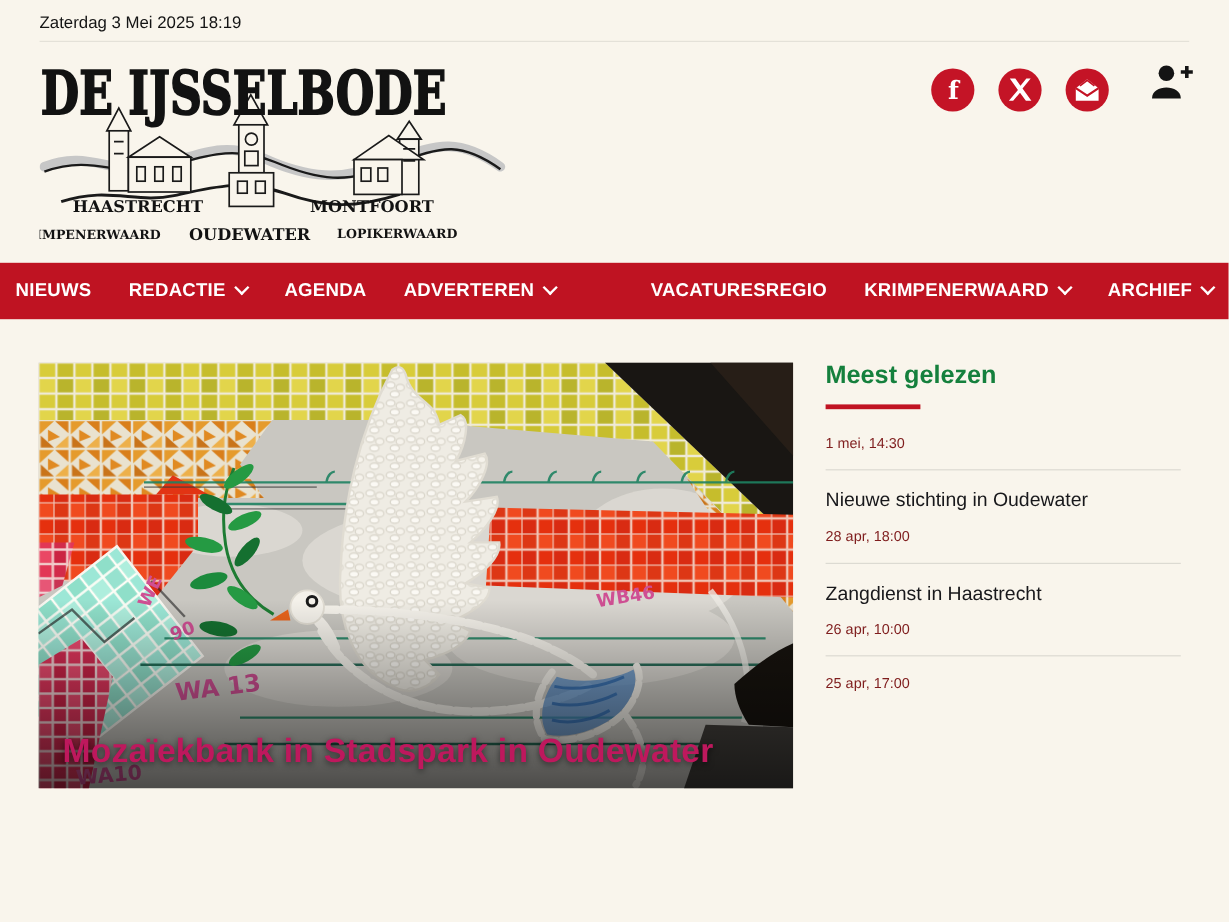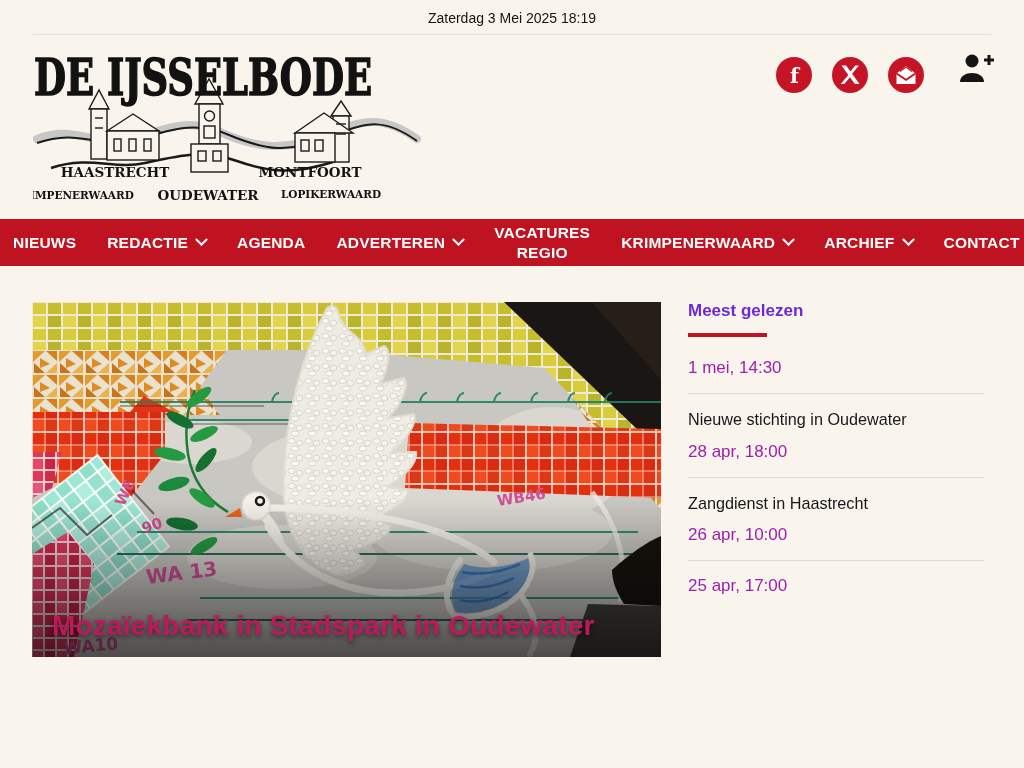--- a/index.html
+++ b/index.html
@@ -1,56 +1,56 @@
 <!DOCTYPE html>
 <html><head>
 <meta charset="utf-8">
 <style>
   html,body{margin:0;padding:0;}
   body{width:1024px;height:768px;overflow:hidden;background:#f9f5ec;
        font-family:"Liberation Sans",sans-serif;-webkit-font-smoothing:antialiased;}
   .page{position:relative;width:1024px;height:768px;background:#f9f5ec;overflow:hidden;}
 
   
-  .topbar{position:absolute;left:33px;top:10px;width:958px;text-align:center;}
+  .topbar{position:absolute;left:33px;top:10px;width:958px;}
   .topbar .date{font-size:14px;color:#141414;}
   .topbar .rule{margin-top:8px;border-bottom:1px solid #e4e1d8;}
 
   
   .logo-svg{position:absolute;left:33px;top:46px;}
   .soc{position:absolute;top:57px;width:36px;height:36px;border-radius:50%;
        background:#c41426;display:flex;align-items:center;justify-content:center;cursor:pointer;}
   .soc svg{display:block;}
   .fb{left:776px;} .xx{left:832px;} .ml{left:888px;}
   .signup{position:absolute;left:956px;top:52px;width:42px;height:34px;cursor:pointer;}
 
   
   .nav{position:absolute;left:0;top:219px;width:1024px;height:47px;background:#bf1322;
        display:flex;align-items:center;gap:31px;padding-left:13px;box-sizing:border-box;
        white-space:nowrap;overflow:hidden;}
   .nav a{color:#fff;font-size:15.5px;font-weight:800;letter-spacing:.2px;text-decoration:none;
          display:flex;align-items:center;flex:0 0 auto;}
   .chev{display:inline-block;width:7px;height:7px;border-right:2.4px solid #fff;
         border-bottom:2.4px solid #fff;transform:rotate(45deg) translate(-2px,-2px);margin-left:9px;}
-  .two-line{flex-direction:column;line-height:1.25;text-align:right;}
+  .two-line{line-height:1.25;text-align:right;margin-left:48px;}
 
   
   .article{position:absolute;left:32px;top:302px;width:629px;height:355px;cursor:pointer;}
   .article svg{display:block;}
   .article .hed{position:absolute;left:20px;bottom:15px;color:#be185d;font-size:28px;font-weight:700;
         letter-spacing:.2px;text-shadow:0 2px 5px rgba(0,0,0,.55);}
 
   
   .sidebar{position:absolute;left:688px;top:301px;width:296px;}
-  .sb-head{font-size:17px;font-weight:800;color:#6d28d9;margin:0 0 12px;}
+  .sb-head{font-size:21px;font-weight:800;color:#15803d;margin:0 0 12px;}
   .redbar{width:79px;height:4px;background:#c01322;margin-bottom:21px;}
   .s-item{padding-bottom:15px;border-bottom:1px solid #dcdad2;margin-bottom:15px;cursor:pointer;}
   .s-item:last-child{border-bottom:none;margin-bottom:0;}
   .s-title{font-size:16.2px;color:#18181b;line-height:1.34;margin:0 0 11px;}
-  .s-date{font-size:17px;color:#a21caf;}
+  .s-date{font-size:12px;color:#7f1d1d;}
 </style>
 </head>
 <body>
 
 <div class="page">
 
   <div class="topbar">
     <div class="date">Zaterdag 3 Mei 2025 18:19</div>
     <div class="rule"></div>
   </div>

